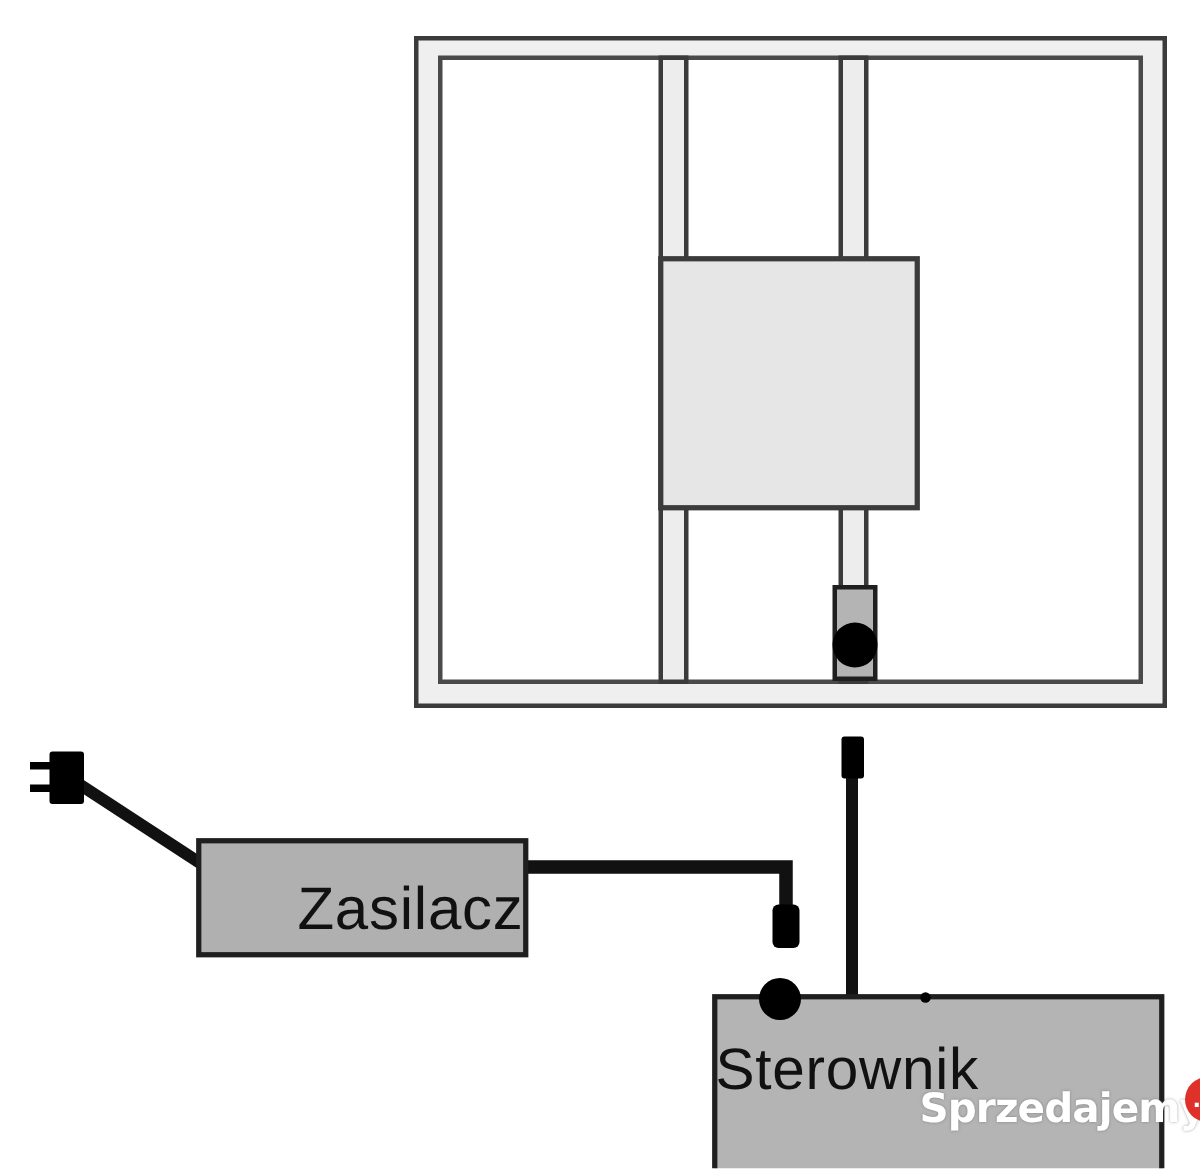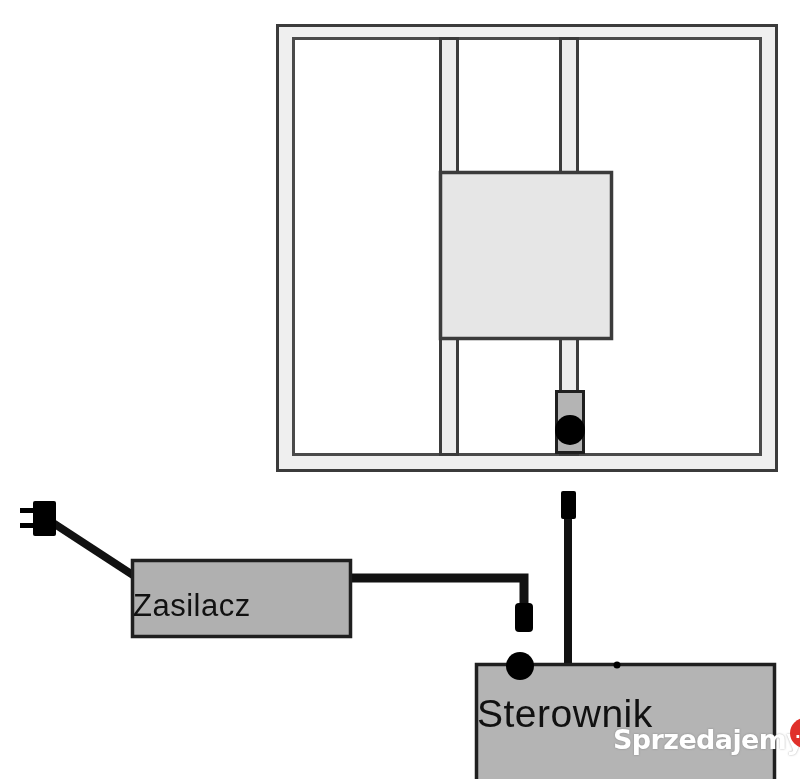--- a/index.html
+++ b/index.html
@@ -40,22 +40,22 @@
     font-family: "Liberation Sans", sans-serif;
     font-weight: 400;
     white-space: nowrap;
     pointer-events: none;
   }
 
   #label-zasilacz {
     left: 133px;
     top: 584px;
     width: 216px;
-    text-align: left;
-    font-size: 31px;
+    text-align: right;
+    font-size: 40px;
     line-height: 44px;
     letter-spacing: 0.5px;
   }
 
   #label-sterownik {
     left: 477px;
     top: 692px;
     width: 298px;
     text-align: left;
     font-size: 39px;

